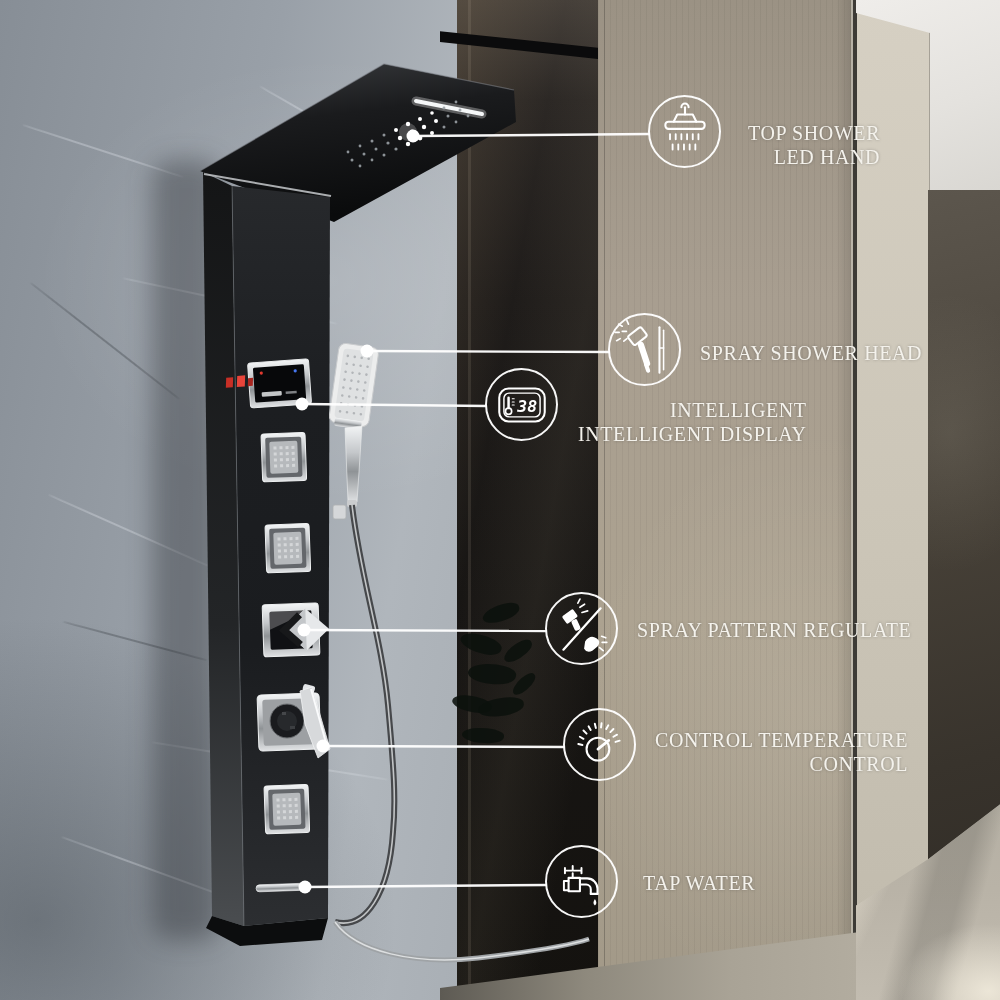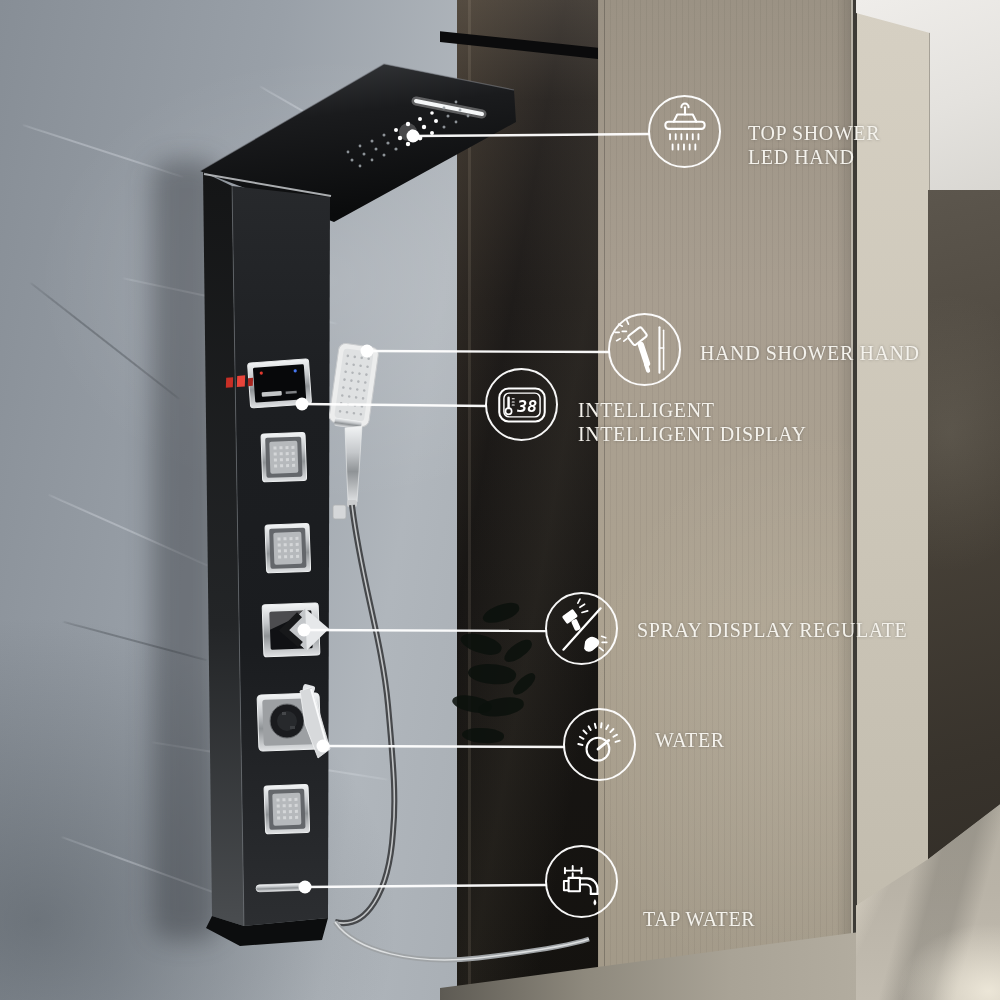--- a/index.html
+++ b/index.html
@@ -69,21 +69,21 @@
   .scene-svg{left:0;top:0;width:1000px;height:1000px;}
 
   
   .callout-circle{position:absolute;width:73px;height:73px;border:2.5px solid rgba(255,255,255,.96);
     border-radius:50%;display:flex;align-items:center;justify-content:center;}
   .callout-circle svg{width:62px;height:62px;display:block;}
   .icn{stroke:#fff;fill:none;stroke-width:2;stroke-linecap:round;stroke-linejoin:round;}
 
   .callout-label{position:absolute;display:flex;flex-direction:column;color:#f4f2ec;
     font-size:20px;line-height:23.5px;letter-spacing:.6px;
-    text-shadow:0 0 3px rgba(40,40,40,.35);white-space:nowrap;}
+    text-shadow:0 0 3px rgba(40,40,40,.35);white-space:nowrap;text-align:right;}
 </style>
 </head>
 <body>
 
 <div id="stage">
 
   <div class="abs marble-left">
     <div class="vein light" style="left:18px;top:150px;width:170px;transform:rotate(18deg)"></div>
     <div class="vein light" style="left:120px;top:300px;width:220px;transform:rotate(12deg)"></div>
     <div class="vein dark" style="left:10px;top:340px;width:190px;transform:rotate(38deg)"></div>
@@ -397,29 +397,30 @@
       <path d="M17,29 h-4.5 v9 h4.5" stroke-width="1.9"></path>
       <path d="M42.5,46.5 q-2.8,4 0,6.2 q2.8,-2.2 0,-6.2z" fill="#fff" stroke="none"></path>
     </svg>
   </div>
 
   <div class="callout-label" style="left:748px;top:122px">
     <span>TOP SHOWER</span>
     <span>LED HAND</span>
   </div>
   <div class="callout-label" style="left:700px;top:342px">
-    <span>HAND SHOWER HAND</span>
+    <span>SPRAY SHOWER HEAD</span>
   </div>
   <div class="callout-label" style="left:578px;top:399px">
     <span>INTELLIGENT</span>
     <span>INTELLIGENT DISPLAY</span>
   </div>
   <div class="callout-label" style="left:637px;top:619px">
-    <span>SPRAY DISPLAY REGULATE</span>
+    <span>SPRAY PATTERN REGULATE</span>
   </div>
   <div class="callout-label" style="left:655px;top:729px">
-    <span>WATER</span>
-  </div>
-  <div class="callout-label" style="left:643px;top:908px">
+    <span>CONTROL TEMPERATURE</span>
+    <span>CONTROL</span>
+  </div>
+  <div class="callout-label" style="left:643px;top:872px">
     <span>TAP WATER</span>
   </div>
 
 </div>
 
 </body></html>

